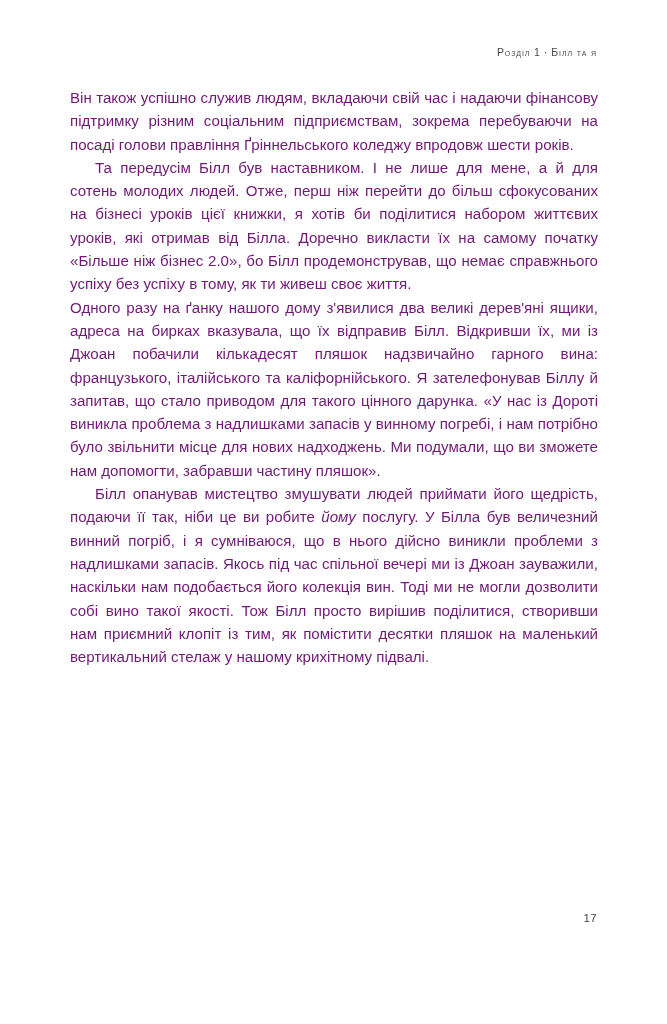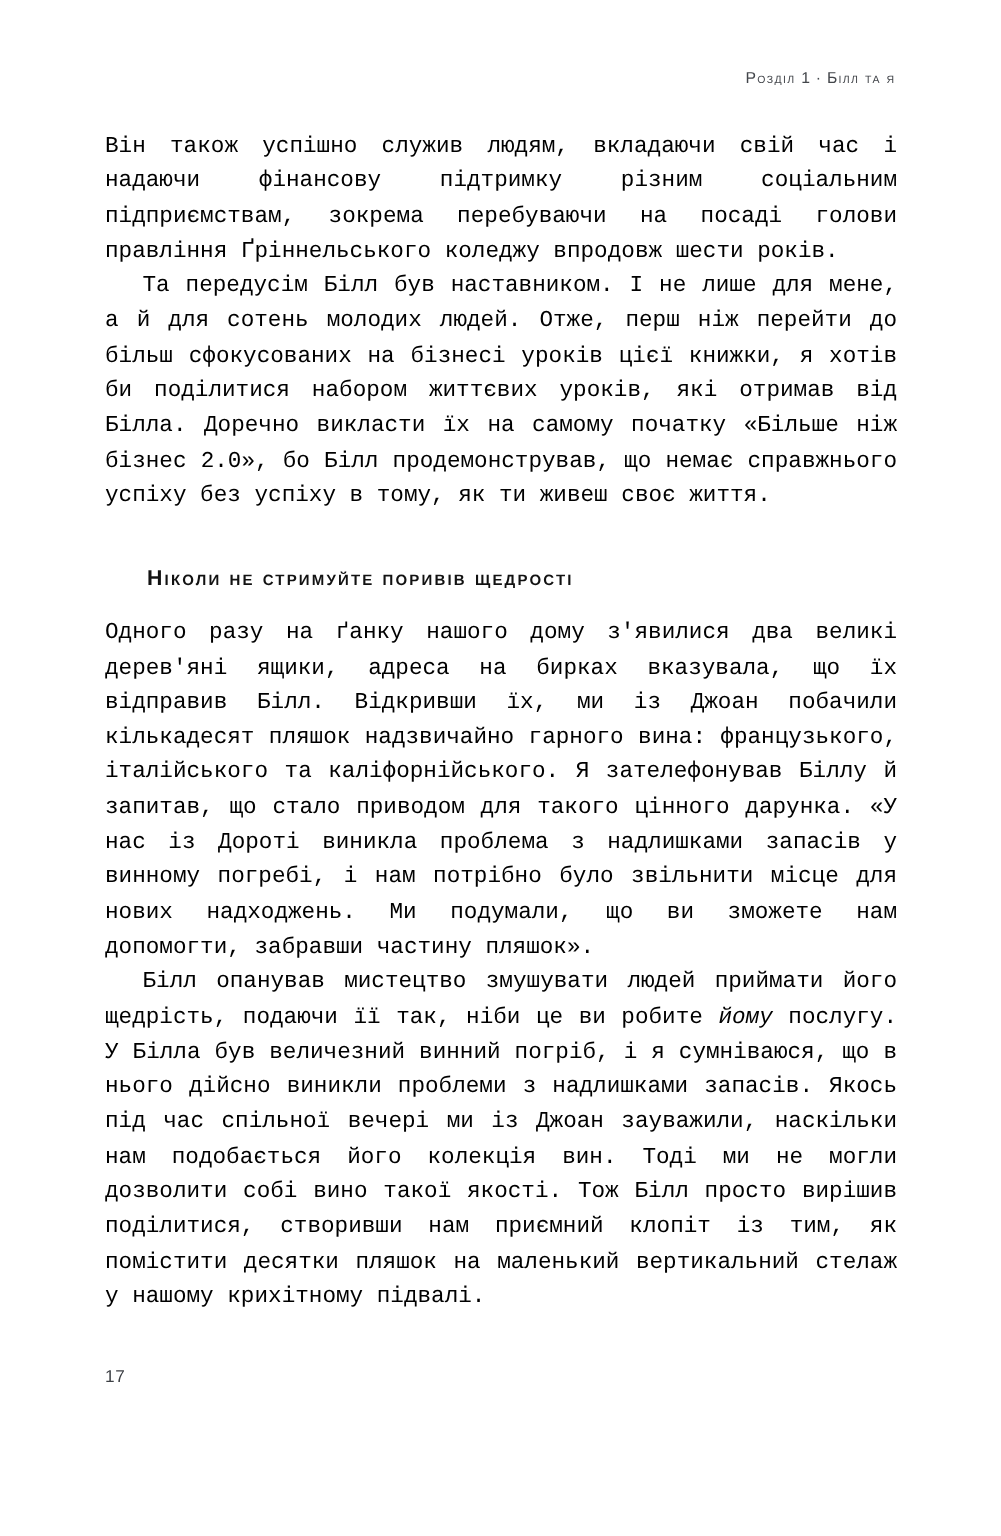--- a/index.html
+++ b/index.html
@@ -52,23 +52,22 @@
   }
 
   p.body-par {
     margin: 0;
     font-size: 15.1px;
     line-height: 23.3px;
     text-align: justify;
     text-justify: inter-word;
     hyphens: manual;
     -webkit-hyphens: manual;
-    color: #000000;
+    color: #701a75;
     font-weight: 400;
-    font-family: Liberation Mono, monospace;
   }
 
   p.body-par.indent {
     text-indent: 25px;
   }
 
   p.body-par.no-indent {
     text-indent: 0;
   }
 
@@ -94,21 +93,21 @@
   em {
     font-style: italic;
   }
 
   
   .folio {
     position: absolute;
     left: 70px;
     right: 70px;
     top: 912px;
-    text-align: left;
+    text-align: right;
     font-size: 11.5px;
     color: #3c3f44;
     letter-spacing: 0.4px;
   }
 </style>
 </head>
 <body>
 
 <div class="page">
 
@@ -116,21 +115,20 @@
     <span class="rh-first">Розділ</span>
     <span>1</span><span class="rh-sep">·</span><span class="rh-first">Б</span><span>ілл та я</span>
   </div>
 
   <div class="text-column">
 
     <p class="body-par no-indent">Він також успішно служив людям, вкладаючи свій час і надаючи фінансову підтримку різним соціальним підприємствам, зокрема перебуваючи на посаді голови правління Ґріннельського коледжу впродовж шести років.</p>
 
     <p class="body-par indent">Та передусім Білл був наставником. І не лише для мене, а й для сотень молодих людей. Отже, перш ніж перейти до більш сфокусованих на бізнесі уроків цієї книжки, я хотів би поділитися набором життєвих уроків, які отримав від Білла. Доречно викласти їх на самому початку «Більше ніж бізнес 2.0», бо Білл продемонстрував, що немає справжнього успіху без успіху в тому, як ти живеш своє життя.</p>
 
-    <h2 class="section-heading"><span class="sh-first">Н</span><span>іколи не стримуйте поривів щедрості</span></h2>
 
     <p class="body-par no-indent">Одного разу на ґанку нашого дому з'явилися два великі дерев'яні ящики, адреса на бирках вказувала, що їх відправив Білл. Відкривши їх, ми із Джоан побачили кількадесят пляшок надзвичайно гарного вина: французького, італійського та каліфорнійського. Я зателефонував Біллу й запитав, що стало приводом для такого цінного дарунка. «У нас із Дороті виникла проблема з надлишками запасів у винному погребі, і нам потрібно було звільнити місце для нових надходжень. Ми подумали, що ви зможете нам допомогти, забравши частину пляшок».</p>
 
     <p class="body-par indent"><span>Білл опанував мистецтво змушувати людей приймати його щедрість, подаючи її так, ніби це ви робите </span><em>йому</em><span> послугу. У Білла був величезний винний погріб, і я сумніваюся, що в нього дійсно виникли проблеми з надлишками запасів. Якось під час спільної вечері ми із Джоан зауважили, наскільки нам подобається його колекція вин. Тоді ми не могли дозволити собі вино такої якості. Тож Білл просто вирішив поділитися, створивши нам приємний клопіт із тим, як помістити десятки пляшок на маленький вертикальний стелаж у нашому крихітному підвалі.</span></p>
 
 
   </div>
 
   <div class="folio">17</div>
 

